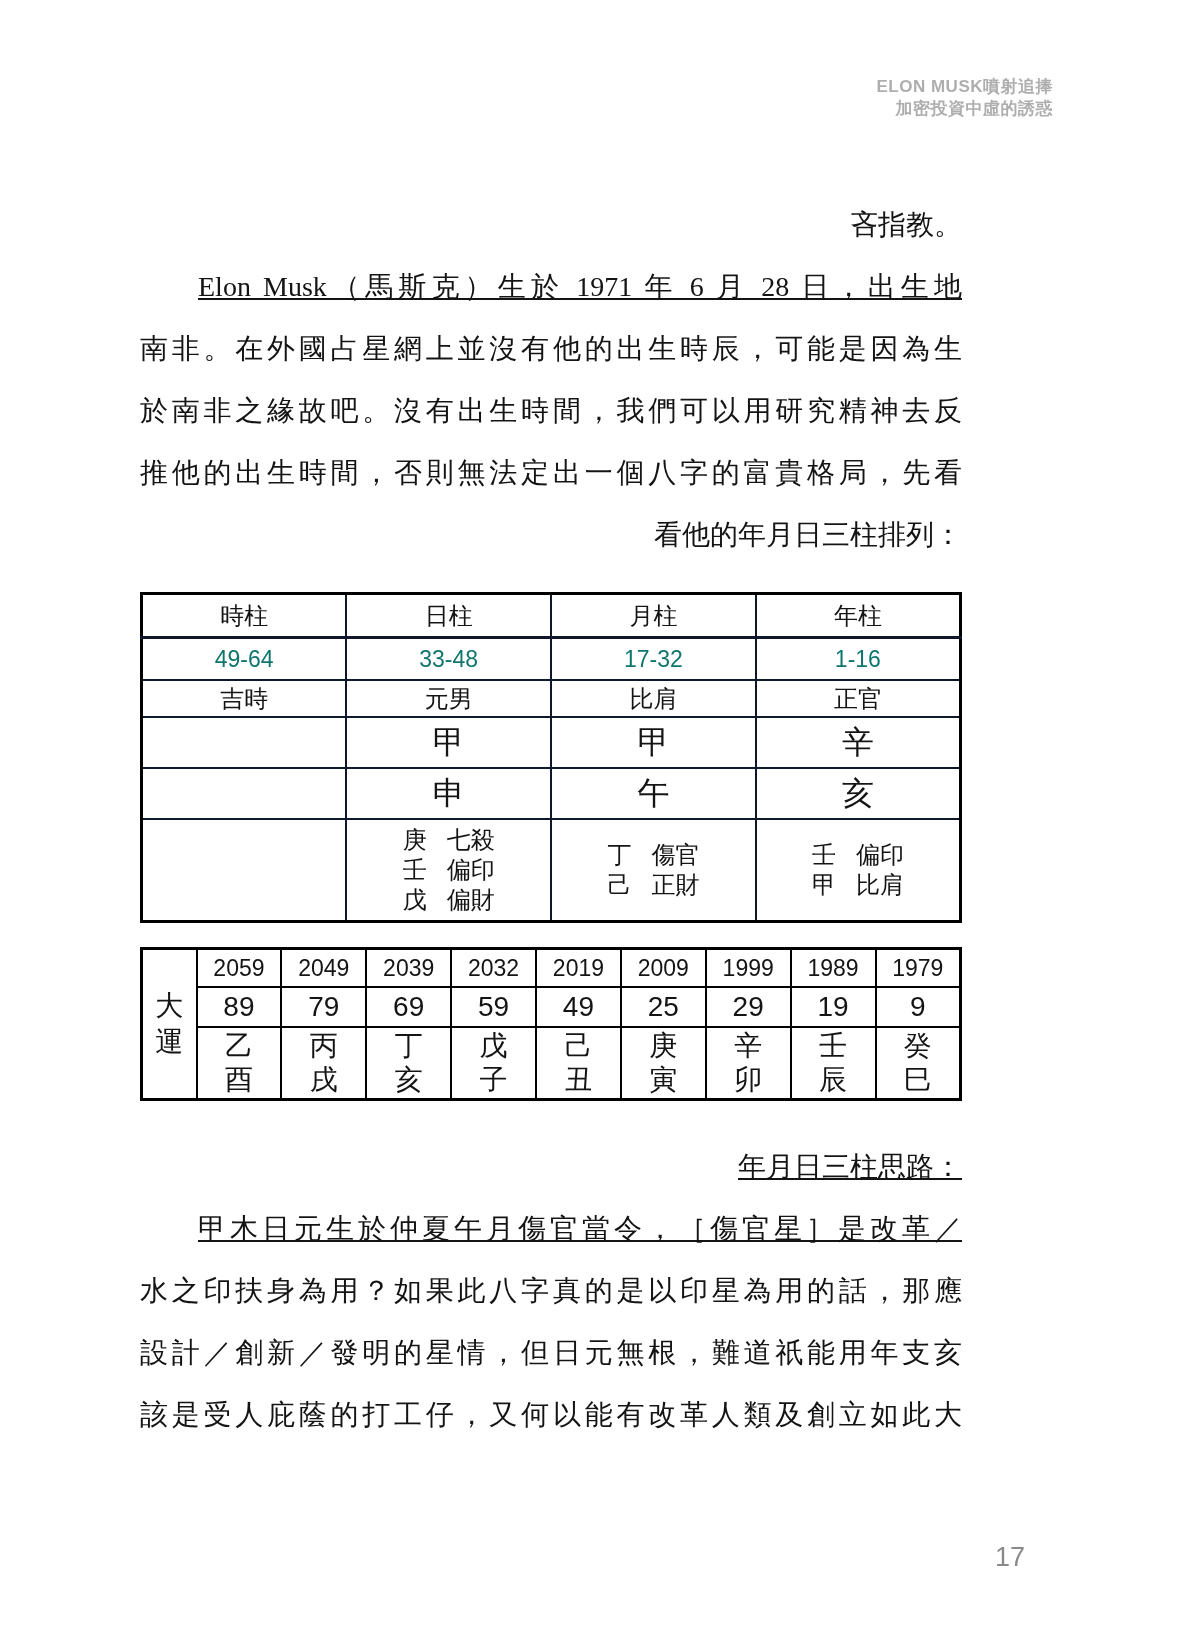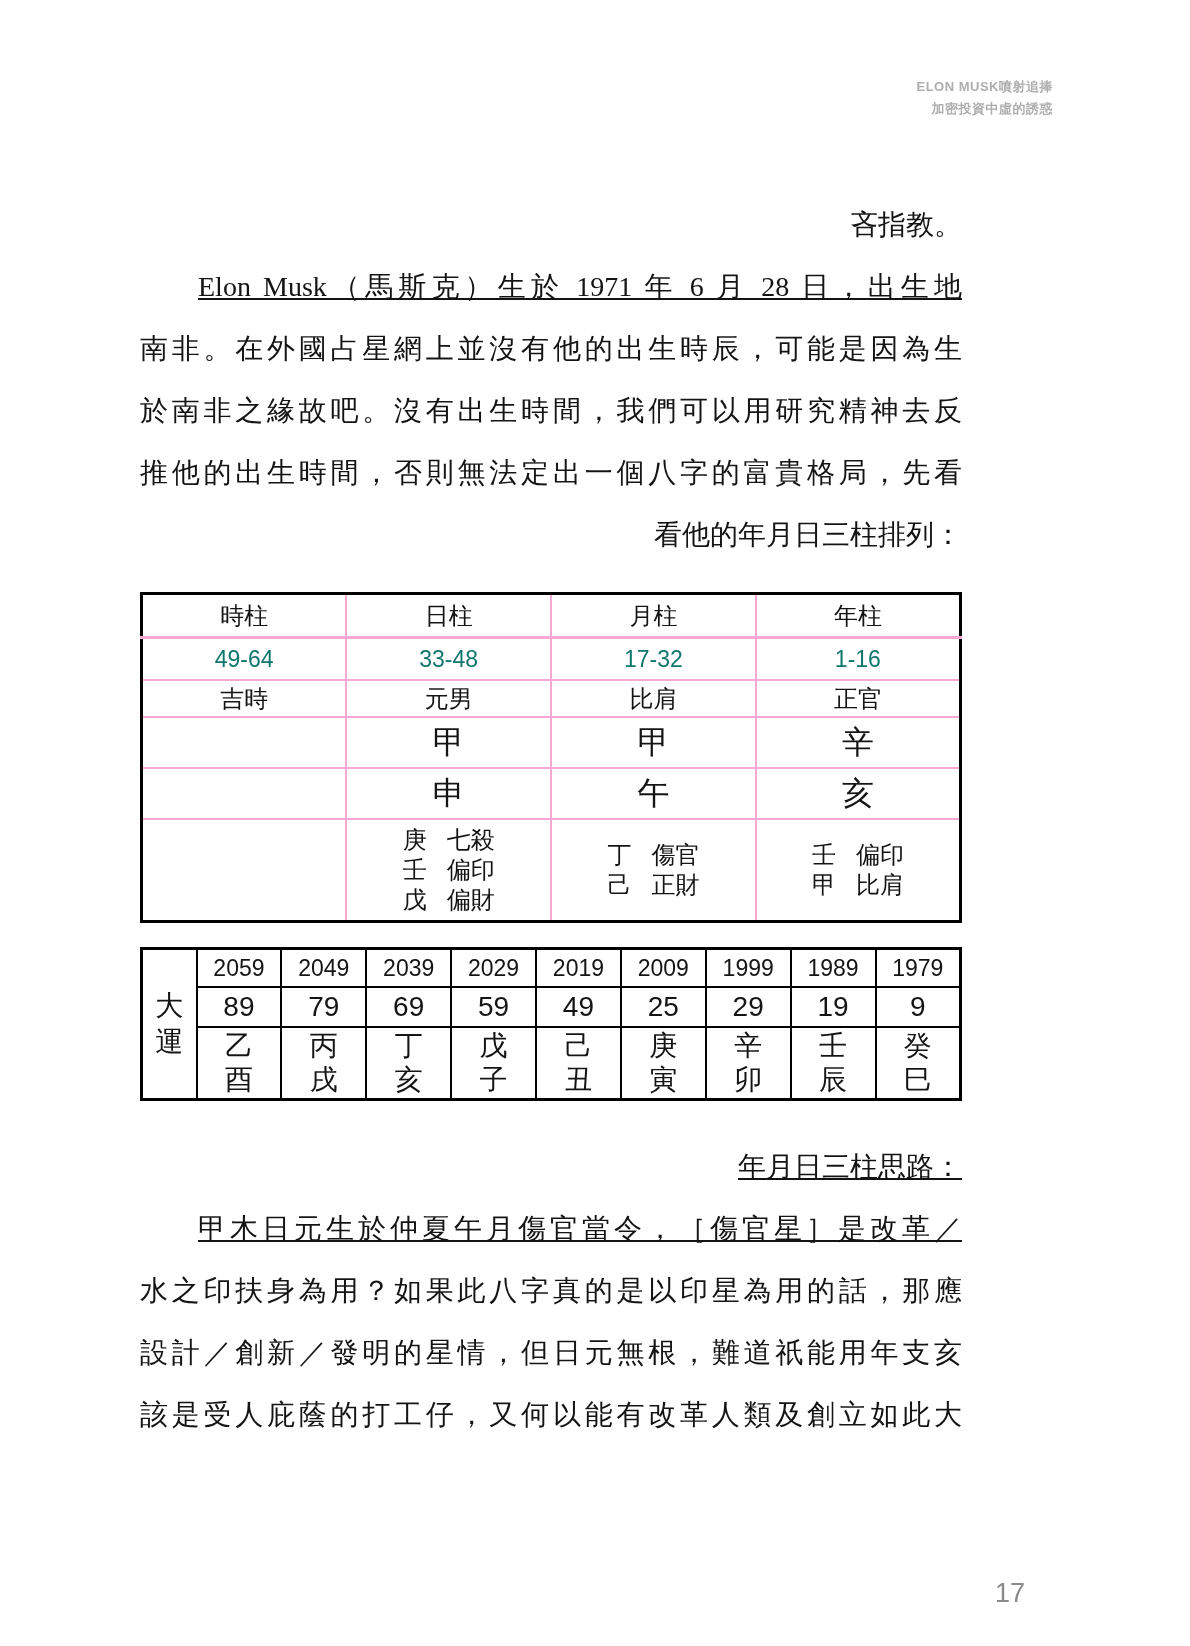--- a/index.html
+++ b/index.html
@@ -5,35 +5,35 @@
   html,body { margin:0; padding:0; background:#e8e8e8; }
   .page {
     position:relative; width:1190px; height:1646px; margin:0 auto;
     background:#ffffff; overflow:hidden;
     font-family:"Liberation Serif","DejaVu Serif",serif; color:#141414;
   }
   
   .running-header {
     position:absolute; top:76px; right:137px; text-align:right;
     font-family:"Liberation Sans","DejaVu Sans",sans-serif; font-weight:bold;
-    font-size:13px; line-height:22px; color:#aeaeae; letter-spacing:0.5px;
+    font-size:17px; line-height:22px; color:#aeaeae; letter-spacing:0.5px;
   }
   
   .bodyblock { position:absolute; left:140px; width:822px; font-size:28px; }
   .block1 { top:194px; }
   .block2 { top:1136px; }
   .line { height:62px; line-height:62px; overflow:hidden; text-align:right; }
   .line.stretch { text-align:justify; text-align-last:justify; }
   .line.indent { padding-left:58px;text-decoration:underline; }
   
   table.t1 {
     position:absolute; left:140px; top:592px; width:822px;
     border-collapse:collapse; table-layout:fixed; border:3px solid #000;
   }
-  table.t1 td { border:2px solid #f9a8d4; text-align:center; vertical-align:middle; padding:0; }
+  table.t1 td { border:2px solid #0f172a; text-align:center; vertical-align:middle; padding:0; }
   .t1 .r-head td  { height:41px; font-size:24px; border-bottom-width:3px; }
   .t1 .r-range td { height:40px; font-size:23px; font-family:"Liberation Sans","DejaVu Sans",sans-serif; color:#0f766e; }
   .t1 .r-label td { height:35px; font-size:24px; }
   .t1 .r-stem td  { height:49px; font-size:32px; }
   .t1 .r-branch td{ height:49px; font-size:32px; }
   .t1 .r-hidden td{ height:100px; font-size:24px; }
   .hid { display:inline-block; text-align:left; line-height:30px; word-spacing:14px; }
   
   table.t2 {
     position:absolute; left:140px; top:947px; width:822px;
@@ -43,21 +43,20 @@
   .t2 .r-years td { height:36px; font-size:23px; font-family:"Liberation Sans","DejaVu Sans",sans-serif; }
   .t2 .r-ages td  { height:38px; font-size:28px; font-family:"Liberation Sans","DejaVu Sans",sans-serif; }
   .t2 .r-sb td    { height:70px; font-size:28px; }
   .t2 td.du { font-size:28px; }
   .t2 td.du .vert { width:1.15em; margin:0 auto; word-break:break-all; line-height:36px; }
   .t2 .sb div { line-height:34px; }
   
   .pageno {
     position:absolute; left:995px; top:1542px; font-size:27px; color:#8a8a8a;
     font-family:"Liberation Sans","DejaVu Sans",sans-serif;
-    margin-top:36px;
   }
 </style>
 </head>
 <body>
 
 <div class="page">
 
   <div class="running-header">
     <div>ELON MUSK噴射追捧</div>
     <div>加密投資中虛的誘惑</div>
@@ -149,21 +148,21 @@
         <col>
     </colgroup>
     <tbody>
         <tr class="r-years">
       <td class="du" rowspan="3">
         <div class="vert">大運</div>
       </td>
       <td>2059</td>
       <td>2049</td>
       <td>2039</td>
-      <td>2029</td>
+      <td>2032</td>
       <td>2019</td>
       <td>2009</td>
       <td>1999</td>
       <td>1989</td>
       <td>1979</td>
     </tr>
     <tr class="r-ages">
       <td>89</td>
       <td>79</td>
       <td>69</td>

